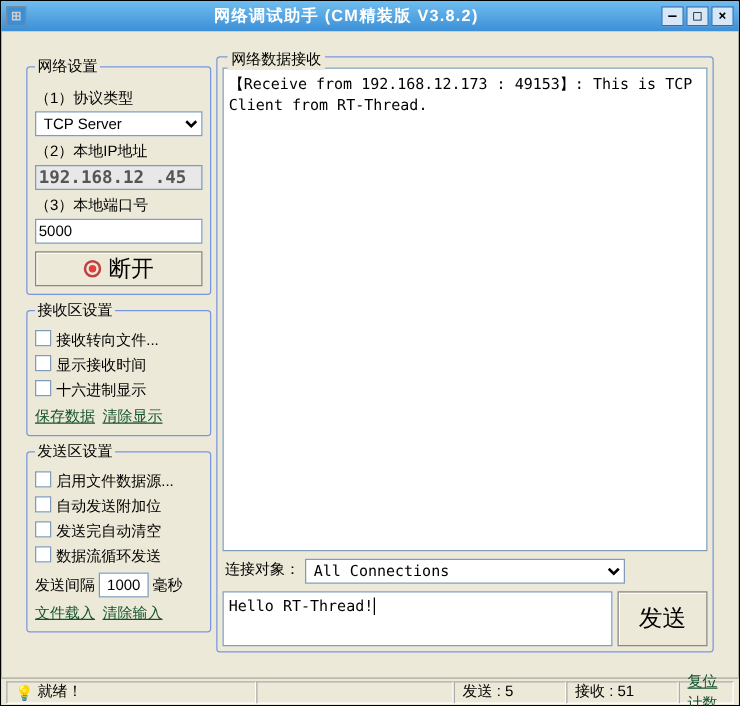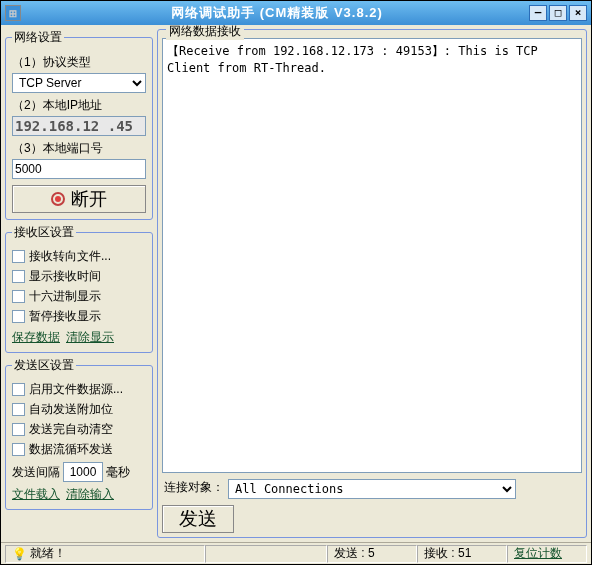--- a/index.html
+++ b/index.html
@@ -3,32 +3,32 @@
 <meta charset="utf-8">
 <style>
 * { box-sizing: border-box; margin: 0; padding: 0; }
 body { font-family: "SimSun", "宋体", sans-serif; font-size: 12px; background: #fff; }
 .window { width: 592px; height: 565px; border: 1px solid #000; background: #ece9d8; display: flex; flex-direction: column; }
 .titlebar { height: 24px; background: linear-gradient(to bottom, #6ebdf0, #3c8fd6); display: flex; align-items: center; padding: 0 4px; color: #fff; font-weight: bold; }
 .titlebar .icon { width: 16px; height: 16px; background: #3c8fd6; margin-right: 4px; display:flex;align-items:center;justify-content:center;font-size:10px;color:#ccc;border:1px solid #888;}
 .titlebar .title { flex: 1; text-align: center; font-size: 13px; letter-spacing: 1px; }
 .titlebar .wbtns { display: flex; gap: 2px; }
 .titlebar .wbtn { width: 18px; height: 16px; background: #d6e8f7; border: 1px solid #2a6db8; font-size: 11px; text-align: center; line-height: 14px; color: #000; cursor: pointer; font-family: monospace;}
-.content { flex: 1; display: flex; padding: 4px; gap: 4px; overflow: hidden; }
+.content { flex: 1; display: flex; padding: 20px; gap: 4px; overflow: hidden; }
 .left { width: 148px; display: flex; flex-direction: column; gap: 2px; }
 .right { flex: 1; display: flex; flex-direction: column; }
 fieldset { border: 1px solid #7a96df; padding: 4px 6px 6px 6px; margin-bottom: 2px; border-radius: 3px; }
 legend { color: #000; padding: 0 2px; font-size: 12px; }
 .label-line { margin: 4px 0 2px 0; }
 .select, .input { width: 100%; border: 1px solid #7f9db9; background: #fff; height: 20px; font-size: 12px; padding: 1px 2px; font-family: inherit;}
 .input[readonly] { background: #e8e8e8; }
 .btn { border: 1px solid #888; background: #ece9d8; height: 28px; display: flex; align-items: center; justify-content: center; gap: 6px; cursor: pointer; width: 100%; margin-top: 6px; box-shadow: inset 1px 1px 0 #fff; }
 .btn .circle { width: 14px; height: 14px; border: 2px solid #c04040; border-radius: 50%; display:flex;align-items:center;justify-content:center;}
 .btn .circle .dot { width: 6px; height: 6px; background: #e04040; border-radius: 50%; }
-.checkline { display: flex; align-items: center; gap: 4px; margin: 3px 0; }
+.checkline { display: flex; align-items: flex-start; gap: 4px; margin: 3px 0; }
 .checkbox { width: 13px; height: 13px; border: 1px solid #7f9db9; background: #fff; }
 .linkline { display: flex; gap: 6px; margin-top: 4px; }
 .link { color: #14532d; text-decoration: underline; cursor: pointer; }
 .interval-line { display: flex; align-items: center; gap: 3px; margin: 4px 0; }
 .interval-line .input { width: 40px; text-align: center; }
 .recv-area { flex: 1; border: 1px solid #7a96df; border-radius: 3px; position: relative; padding: 8px 4px 4px 4px; display: flex; flex-direction: column; }
 .recv-legend { position: absolute; top: -7px; left: 8px; background: #ece9d8; padding: 0 3px; font-size: 12px; }
 .recv-text { flex: 1; background: #fff; border: 1px solid #7f9db9; padding: 4px; font-family: "SimSun", monospace; font-size: 12px; overflow: auto; line-height: 1.4; }
 .conn-row { display: flex; gap: 4px; margin-top: 4px; padding: 2px; }
 .conn-select { flex: 1; border: 1px solid #7f9db9; background: #fff; height: 20px; font-size: 12px; font-family: monospace; padding: 0 2px;}
@@ -84,24 +84,20 @@
             <span>接收转向文件...</span>
           </div>
         <div class="checkline">
             <span class="checkbox"></span>
             <span>显示接收时间</span>
           </div>
         <div class="checkline">
             <span class="checkbox"></span>
             <span>十六进制显示</span>
           </div>
-        <div class="checkline">
-            <span class="checkbox"></span>
-            <span>暂停接收显示</span>
-          </div>
         <div class="linkline">
           <span class="link">保存数据</span>
           <span class="link">清除显示</span>
         </div>
       </fieldset>
 
       <fieldset>
         <legend>发送区设置</legend>
         <div class="checkline">
             <span class="checkbox"></span>
@@ -136,31 +132,32 @@
         <span class="recv-legend">网络数据接收</span>
         <div class="recv-text">【Receive from 192.168.12.173 : 49153】: This is TCP Client from RT-Thread.</div>
         <div class="conn-row">
           <span>连接对象：</span>
           <select class="conn-select">
             <option>All Connections</option>
           </select>
           <span style="width:60px"></span>
         </div>
         <div class="send-row">
+          <div class="send-text"><span>Hello RT-Thread!</span><span class="cursor"></span></div>
           <button class="send-btn">发送</button>
         </div>
       </div>
     </div>
   </div>
 
   <div class="statusbar">
     <div class="status-cell status-ready">
       <span class="bullet">💡</span>
       <span>就绪！</span>
     </div>
     <div class="status-cell status-sep"></div>
     <div class="status-cell" style="width:90px">发送 : 5</div>
     <div class="status-cell" style="width:90px">接收 : 51</div>
-    <div class="status-cell" style="width:80px;cursor:pointer">
+    <div class="status-cell" style="width:44px;cursor:pointer">
         <span class="link" style="text-decoration:underline">复位计数</span>
       </div>
   </div>
 </div>
 
 </body></html>

